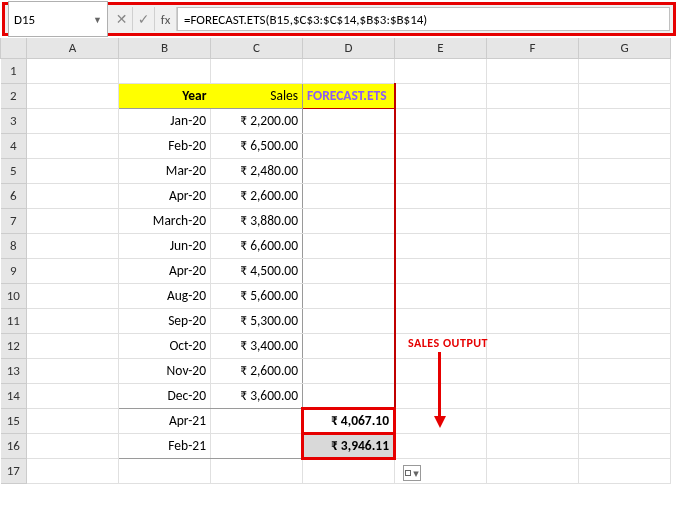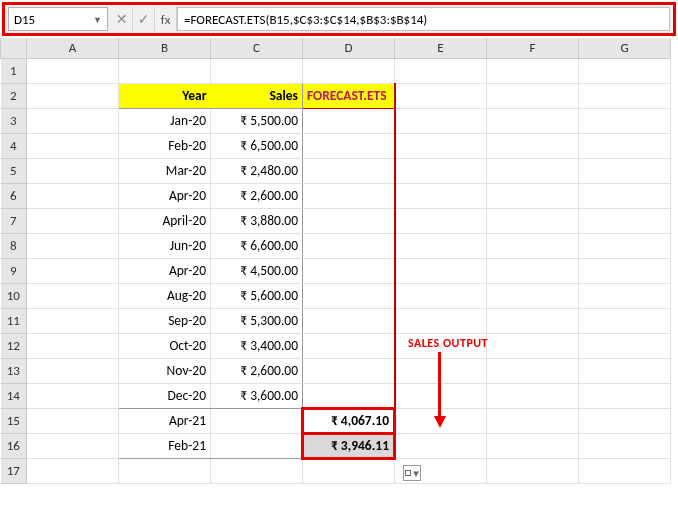--- a/index.html
+++ b/index.html
@@ -1,35 +1,35 @@
 <!DOCTYPE html>
 <html><head>
 <meta charset="utf-8">
 <style>
 * { box-sizing: border-box; margin: 0; padding: 0; }
 body { font-family: Calibri, Arial, sans-serif; font-size: 14px; background: #fff; color: #000; width: 678px; height: 506px; overflow: hidden; }
 
 .formula-bar-wrap { border: 3px solid #e60000; margin: 2px; display: flex; align-items: center; background: #f0f0f0; height: 34px; }
-.namebox { width: 100px; height: 24px; border: 1px solid #b0b0b0; background: #fff; display: flex; align-items: center; padding: 0 5px; margin: 10px 3px; font-size: 13px; }
+.namebox { width: 100px; height: 36px; border: 1px solid #b0b0b0; background: #fff; display: flex; align-items: center; padding: 0 5px; margin: 10px 3px; font-size: 13px; }
 .namebox .dd { margin-left: auto; font-size: 9px; color: #666; }
 .fbar-btn { width: 22px; height: 24px; display: flex; align-items: center; justify-content: center; color: #888; font-size: 14px; border-right: 1px solid #d0d0d0; }
 .fx { font-size: 13px; color: #555; }
 .formula-input { flex: 1; height: 24px; background: #fff; display: flex; align-items: center; padding: 0 6px; font-size: 13px; border: 1px solid #c0c0c0; margin-right: 3px; }
 
 .grid-area { position: relative; }
 table.sheet { border-collapse: collapse; table-layout: fixed; }
 .sheet th.corner { width: 26px; height: 20px; background: #e6e6e6; border: 1px solid #ccc; border-top: none; }
 .sheet th.colh { width: 92px; height: 20px; background: #e6e6e6; border: 1px solid #ccc; border-top: none; font-weight: normal; font-size: 13px; color: #333; text-align: center; }
 .sheet th.rowh { width: 26px; background: #e6e6e6; border: 1px solid #ccc; border-left: none; font-weight: normal; font-size: 13px; color: #333; text-align: center; }
 .sheet td { width: 92px; height: 25px; border: 1px solid #e0e0e0; padding: 0 4px; font-size: 13.5px; text-align: right; vertical-align: middle; background: #fff; }
 
 
 .hdr-year { background: #ffff00 !important; font-weight: bold; text-align: right; border: 1px solid #9a9a9a !important; border-right: none !important; }
-.hdr-sales { background: #ffff00 !important; font-weight: bold; text-align: center; padding-left: 14px !important; border: 1px solid #9a9a9a !important; border-left: none !important; }
-.hdr-fc { background: #ffff00 !important; font-weight: bold; text-align: left !important; border: 1px solid #c00000 !important; color: #be185d; margin-top: 15px; }
+.hdr-sales { background: #ffff00 !important; font-weight: normal; text-align: center; padding-left: 14px !important; border: 1px solid #9a9a9a !important; border-left: none !important; }
+.hdr-fc { background: #ffff00 !important; font-weight: bold; text-align: left !important; border: 1px solid #c00000 !important; color: #8b5cf6; margin-top: 15px; }
 
 
 .bl { border-left: 1px solid #9a9a9a !important; }
 .brs { border-right: 1px solid #9a9a9a !important; } 
 .bbr { border-bottom: 1px solid #9a9a9a !important; }
 .brd { border-right: 2px solid #c00000 !important; }
 .bbd { border-bottom: 2px solid #c00000 !important; }
 
 
 .fcval { font-weight: bold; }
@@ -94,21 +94,21 @@
     <td class="hdr-fc brd">FORECAST.ETS</td>
     <td></td>
           <td></td>
           <td></td>
   </tr>
 
   <tr>
           <th class="rowh">3</th>
           <td></td>
           <td class="bl">Jan-20</td>
-          <td class="brs">₹ 5,500.00</td>
+          <td class="brs">₹ 2,200.00</td>
           <td class="brd"></td>
           <td></td>
           <td></td>
           <td></td>
         </tr>
   <tr>
           <th class="rowh">4</th>
           <td></td>
           <td class="bl">Feb-20</td>
           <td class="brs">₹ 6,500.00</td>
@@ -133,21 +133,21 @@
           <td class="bl">Apr-20</td>
           <td class="brs">₹ 2,600.00</td>
           <td class="brd"></td>
           <td></td>
           <td></td>
           <td></td>
         </tr>
   <tr>
           <th class="rowh">7</th>
           <td></td>
-          <td class="bl">April-20</td>
+          <td class="bl">March-20</td>
           <td class="brs">₹ 3,880.00</td>
           <td class="brd"></td>
           <td></td>
           <td></td>
           <td></td>
         </tr>
   <tr>
           <th class="rowh">8</th>
           <td></td>
           <td class="bl">Jun-20</td>

